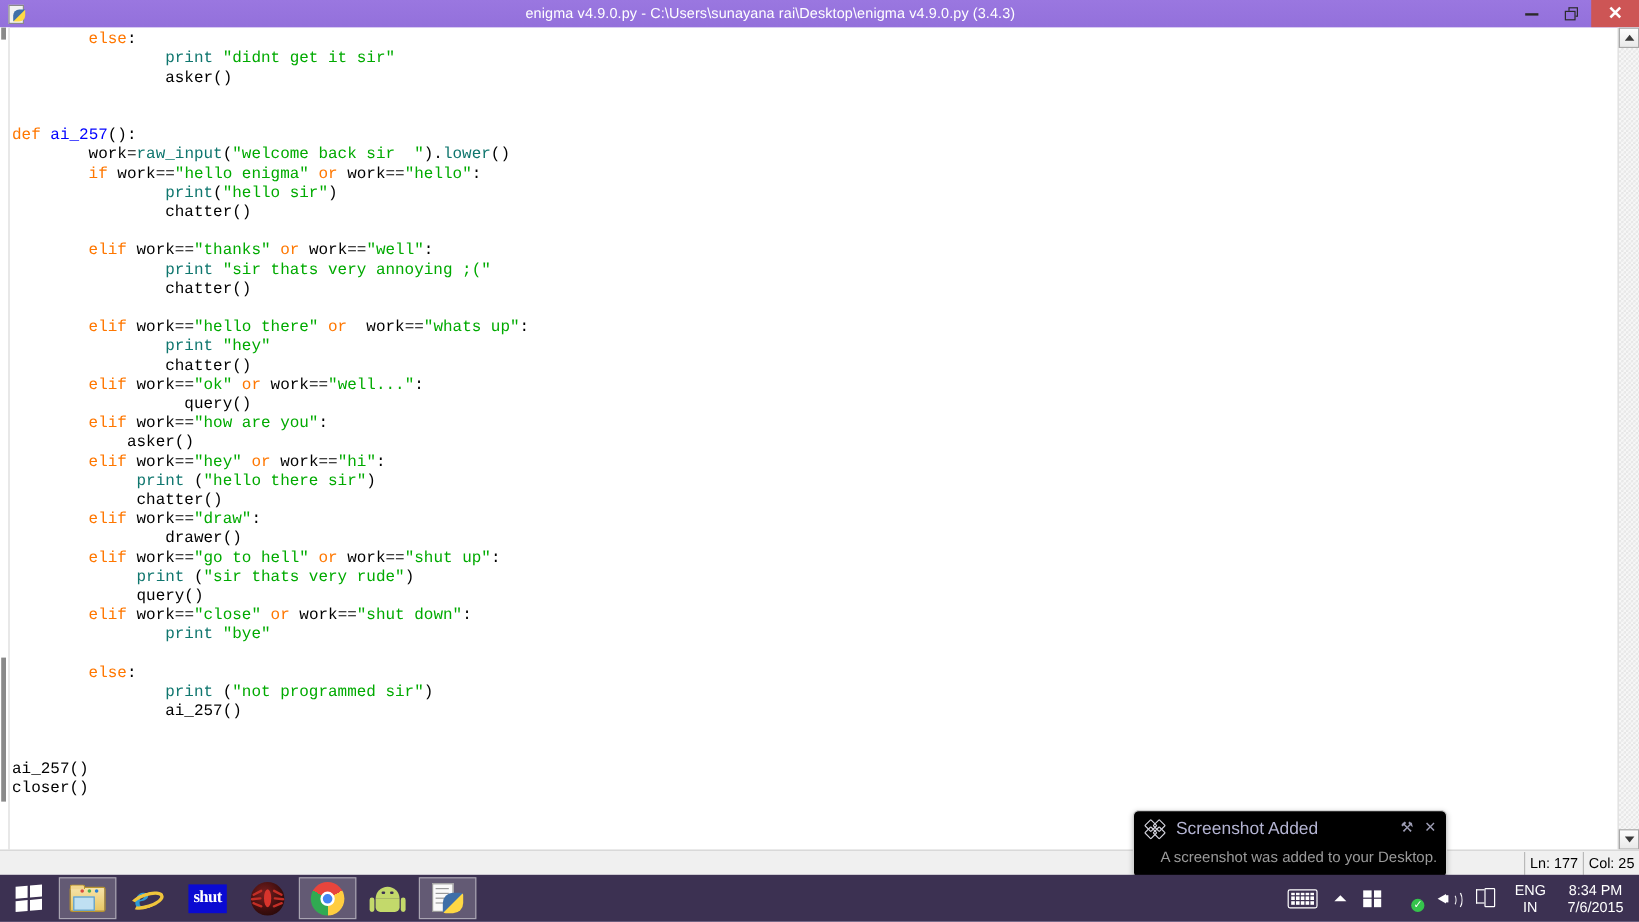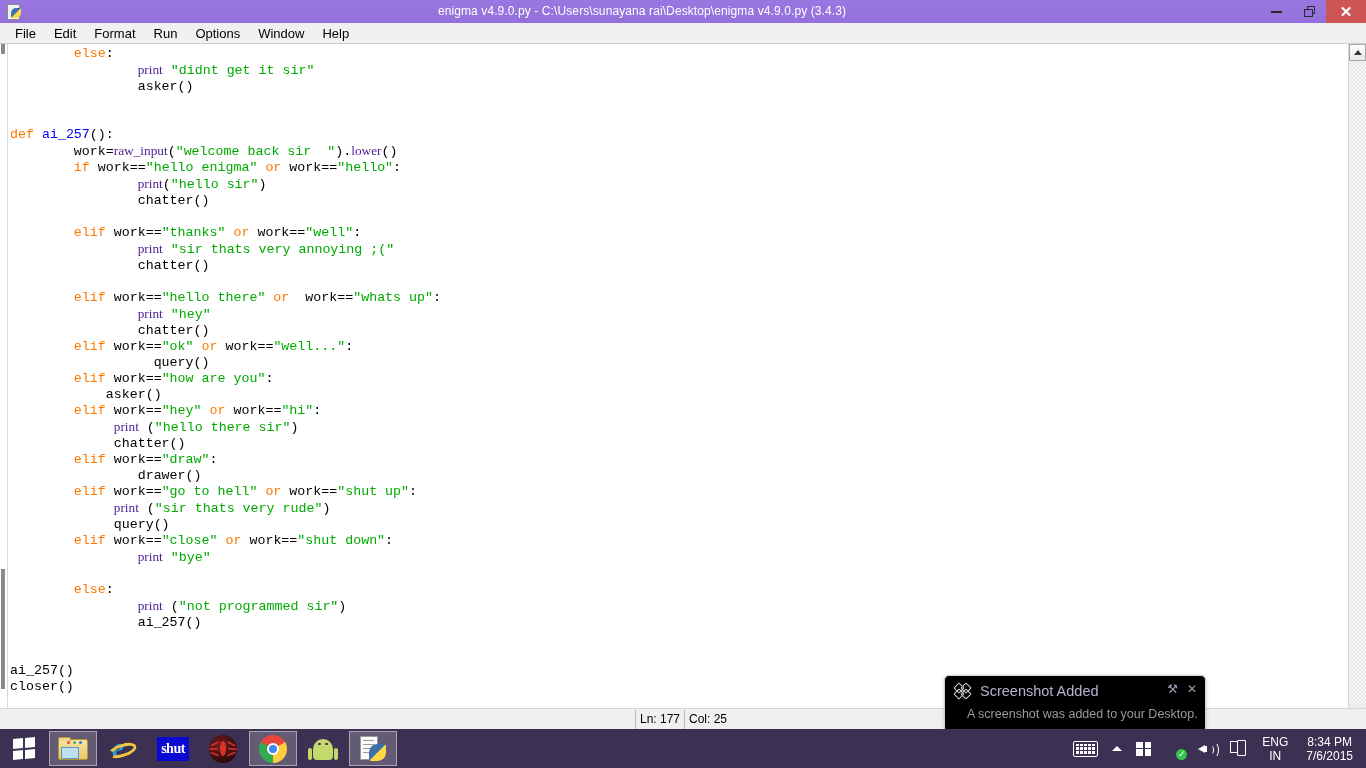--- a/index.html
+++ b/index.html
@@ -146,21 +146,21 @@
     font-family: "Liberation Mono", "DejaVu Sans Mono", monospace;
     font-size: 13.3px;
     line-height: 16px;
     color: #000000;
     white-space: pre;
     letter-spacing: 0px;
     tab-size: 8;
   }
   .kw  { color: #ff7700; }
   .str { color: #00aa00; }
-  .bi  { color: #4c1d95; font-family: Liberation Serif, serif; }
+  .bi  { color: #0f766e; }
   .dfn { color: #0000ff; }
   .nrm { color: #000000; }
 
   
   #vscroll {
     width: 17px;
     background: #ffffff;
     border-left: 1px solid #d4d4d4;
     position: relative;
     flex: 0 0 auto;
@@ -195,21 +195,21 @@
   }
   #vscroll .sb-btn.bottom { position: absolute; bottom: 0; left: 0; }
 
   
   #statusbar {
     position: absolute; left: 0; bottom: 0;
     width: 1366px; height: 21px;
     background: #f0f0f0;
     border-top: 1px solid #d4d4d4;
     box-sizing: border-box;
-    display: flex; justify-content: center; align-items: center;
+    display: flex; justify-content: flex-end; align-items: center;
   }
   .status-cell {
     font-size: 12px; color: #000000;
     padding: 0 4px;
     border-left: 1px solid #b9b9b9;
     line-height: 19px;
     white-space: nowrap;
   }
 
   
@@ -536,29 +536,20 @@
             <span class="sq-back"></span>
               <span class="sq-front"></span>
           </span>
         </div>
         <div class="win-btn close">
           <span class="glyph-close">✕</span>
         </div>
       </div>
     </div>
 
-    <div id="menubar">
-      <div class="menu-item">File</div>
-      <div class="menu-item">Edit</div>
-      <div class="menu-item">Format</div>
-      <div class="menu-item">Run</div>
-      <div class="menu-item">Options</div>
-      <div class="menu-item">Window</div>
-      <div class="menu-item">Help</div>
-    </div>
 
     <div id="editor-area">
       <div id="left-gutter">
         <div class="gutter-mark" style="top:0px;height:10px;"></div>
         <div class="gutter-mark" style="top:525px;height:120px;"></div>
       </div>
 
       <div id="code-wrap">
         <pre id="code"><span class="nrm">        </span><span class="kw">else</span><span class="nrm">:</span>
 <span class="nrm">                </span><span class="bi">print</span><span class="nrm"> </span><span class="str">"didnt get it sir"</span>

